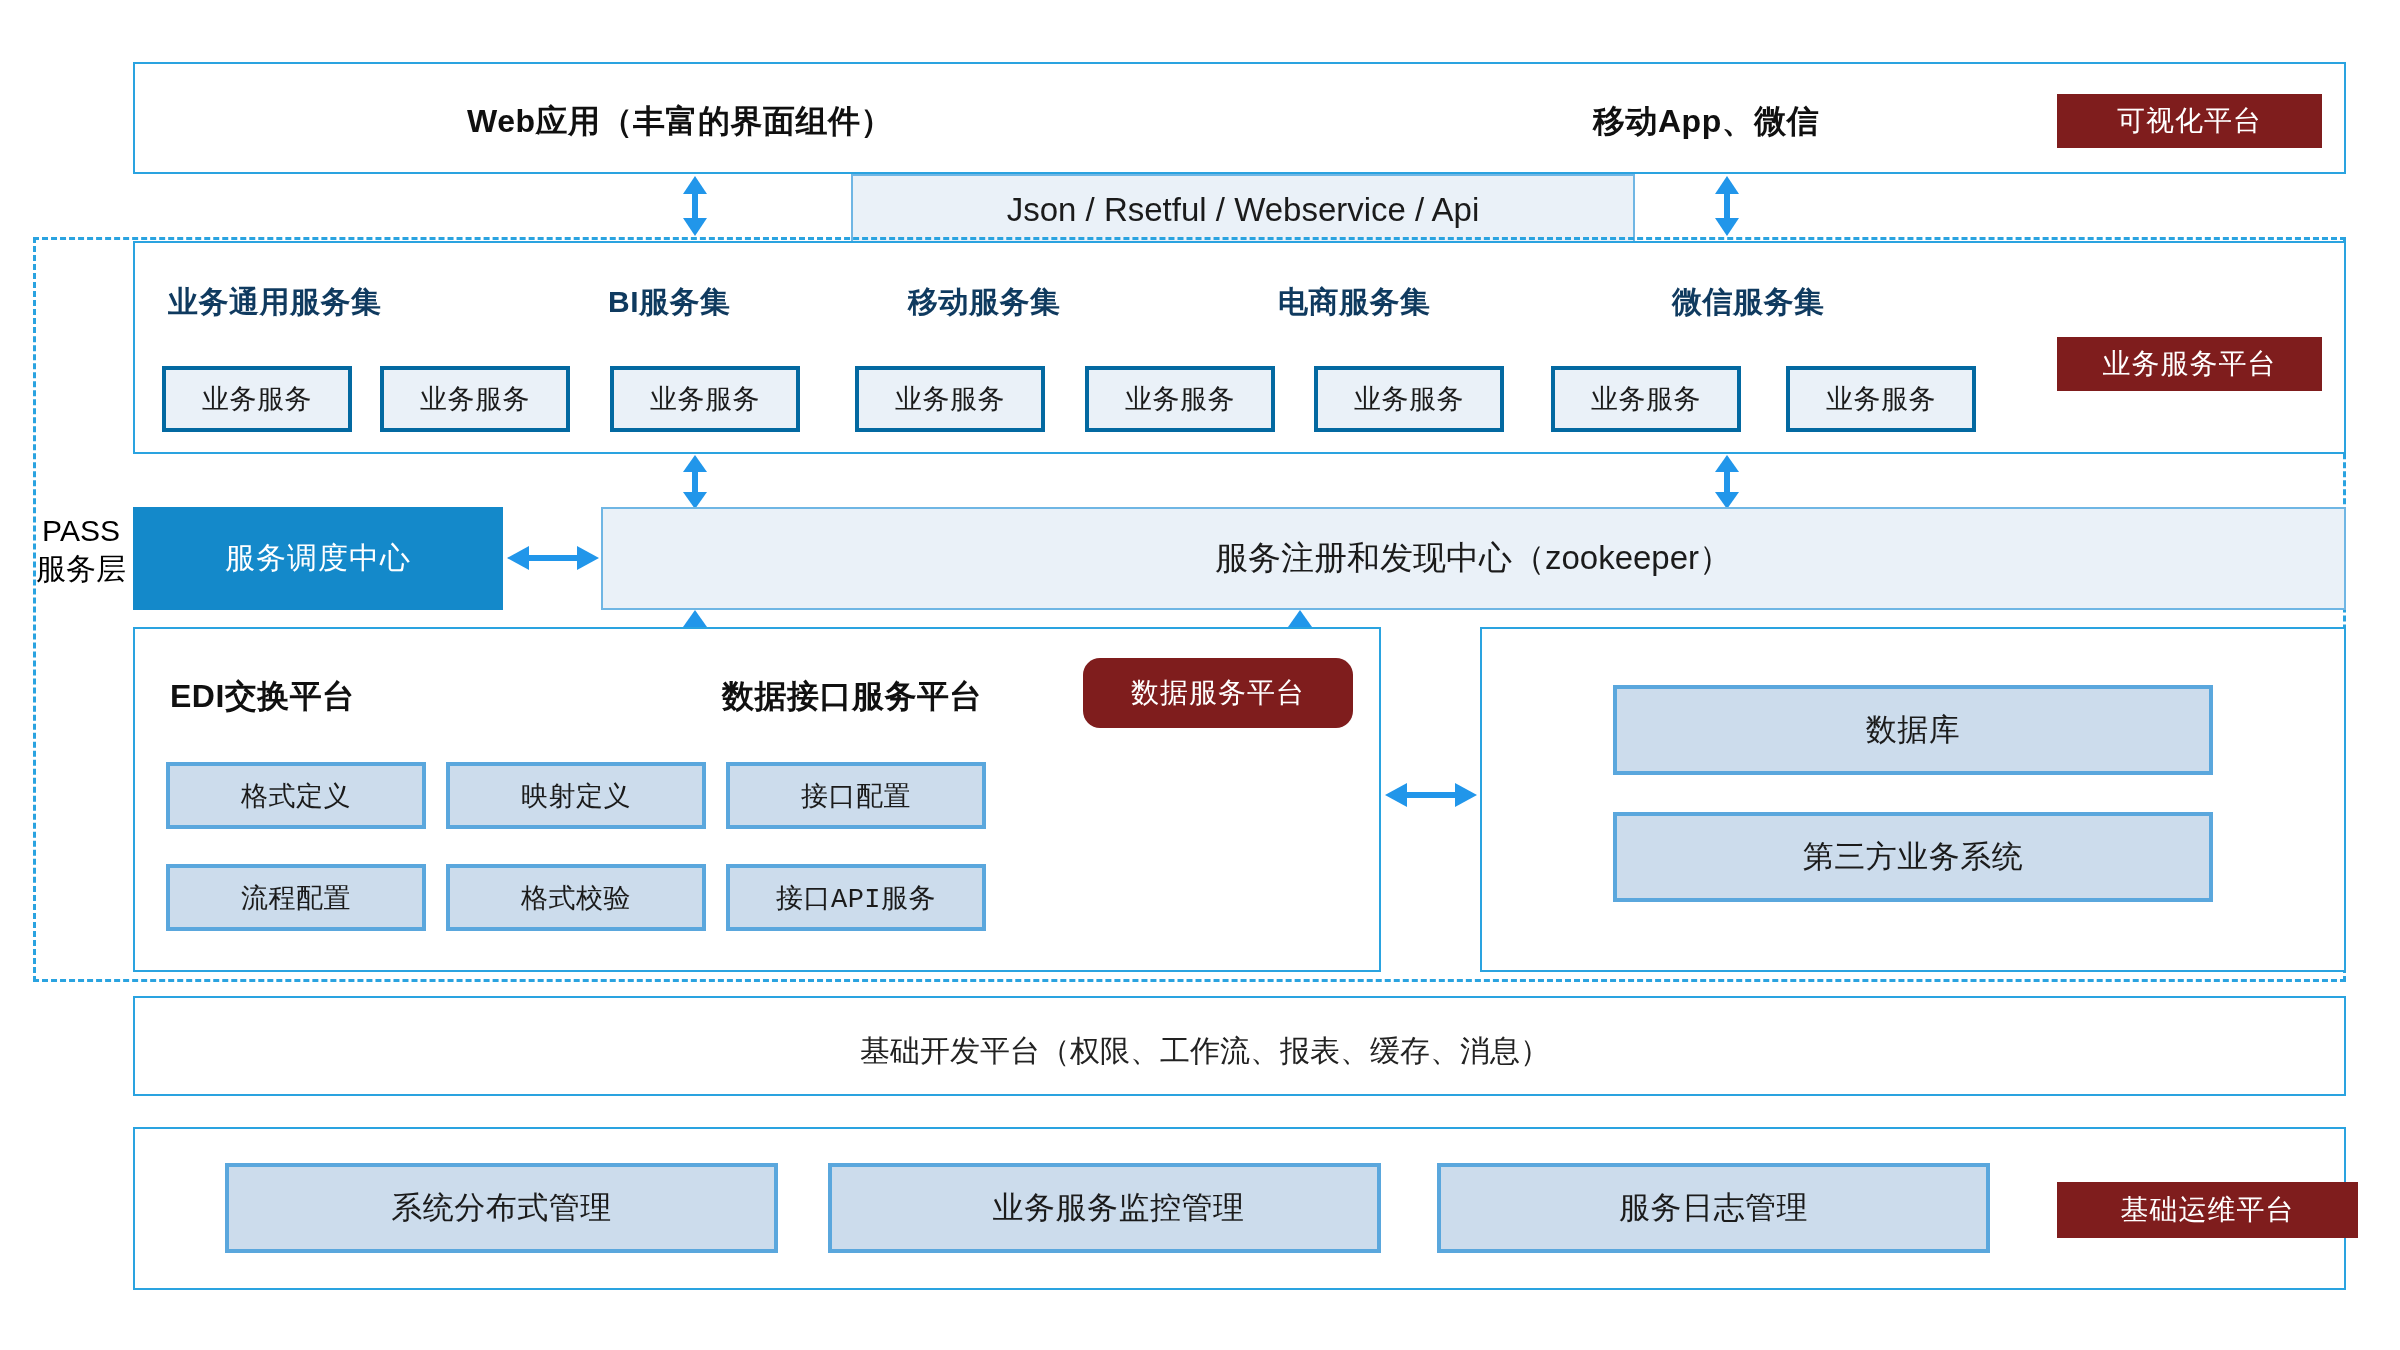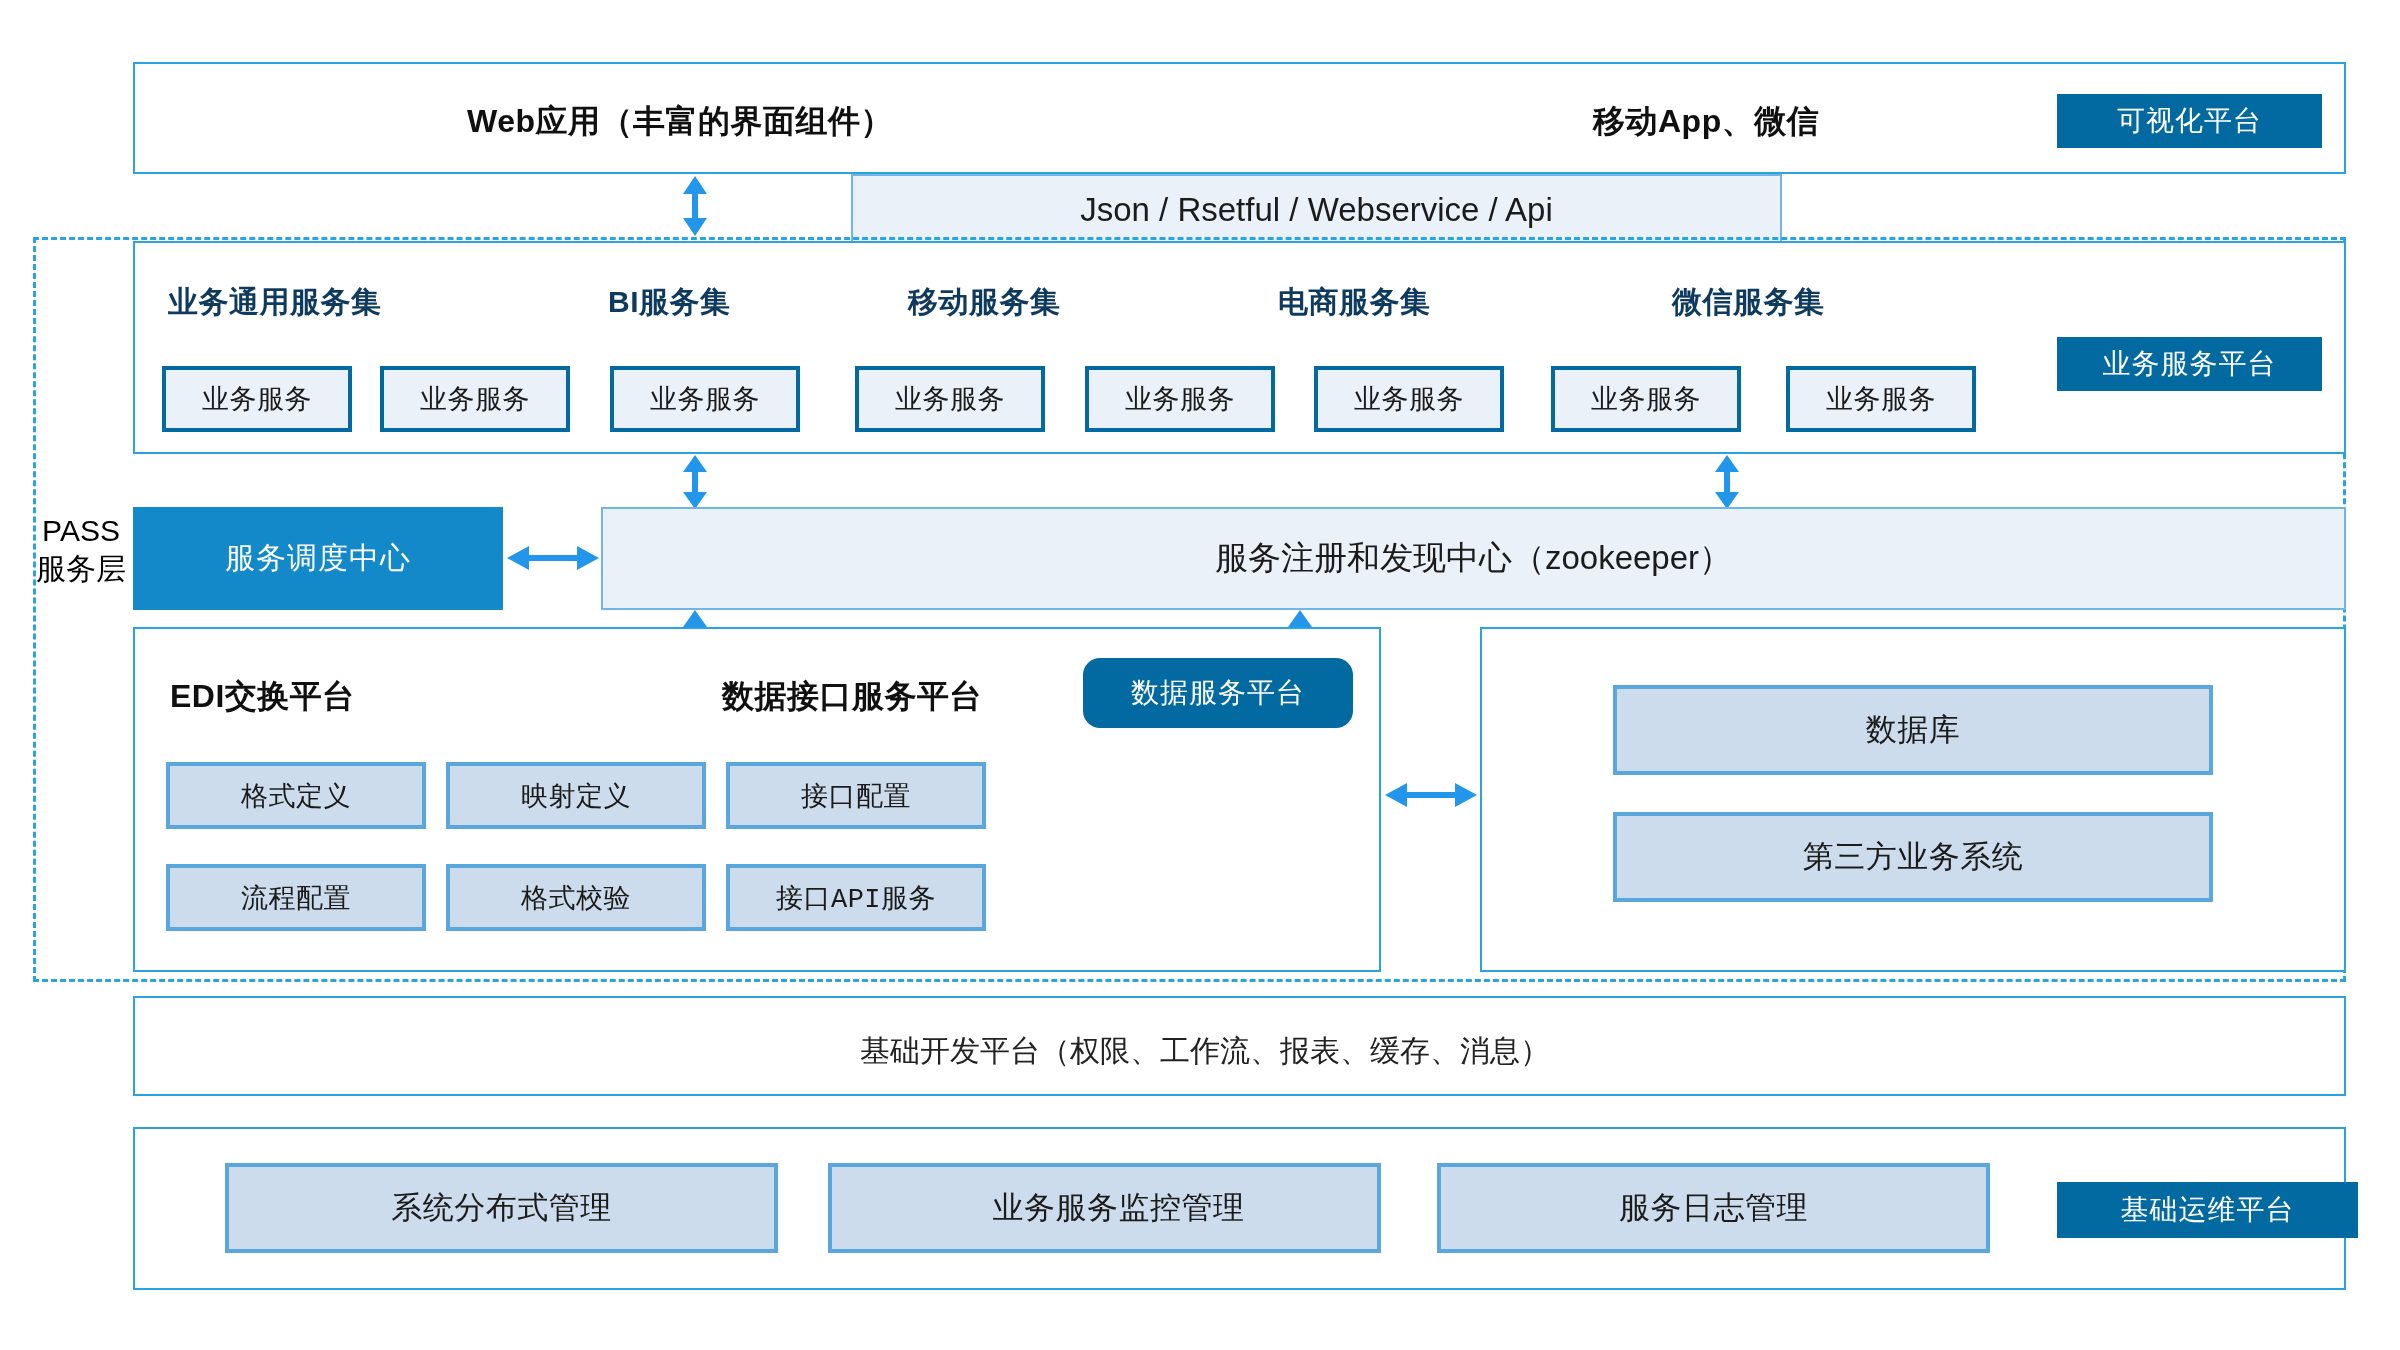--- a/index.html
+++ b/index.html
@@ -46,21 +46,21 @@
     color: #1b1b1b;
     letter-spacing: .5px;
   }
   .cell.deep {
     background: #ccdcec;
     border-color: #5aa7dd;
   }
   .badge {
     position: absolute;
     box-sizing: border-box;
-    background: #0369a1;
+    background: #7f1d1d;
     color: #ffffff;
     display: flex;
     align-items: center;
     justify-content: center;
     font-size: 28px;
     letter-spacing: 1px;
   }
   .heading {
     position: absolute;
     font-size: 30px;
@@ -141,21 +141,21 @@
     </svg>
   </div>
   <div class="arrow-v" style="left:1707px; top:176px; height:60px;">
     <svg width="40" height="60" viewBox="0 0 40 60">
       <polygon points="20,0 32,18 8,18" fill="#2196ea"></polygon>
       <rect x="17" y="14" width="6" height="32" fill="#2196ea"></rect>
       <polygon points="20,60 32,42 8,42" fill="#2196ea"></polygon>
     </svg>
   </div>
 
-  <div class="lightbar" style="left:851px; top:174px; width:931px; height:72px; font-size:33px;">Json / Rsetful / Webservice / Api</div>
+  <div class="lightbar" style="left:851px; top:174px; width:784px; height:72px; font-size:33px;">Json / Rsetful / Webservice / Api</div>
 
   <div class="dashed-region" style="left:33px; top:237px; width:2313px; height:745px;"></div>
 
   <div class="side-label" style="left:36px; top:512px;">
     <div>PASS</div>
     <div>服务层</div>
   </div>
 
   <div class="panel" style="left:133px; top:241px; width:2213px; height:213px;"></div>
 

